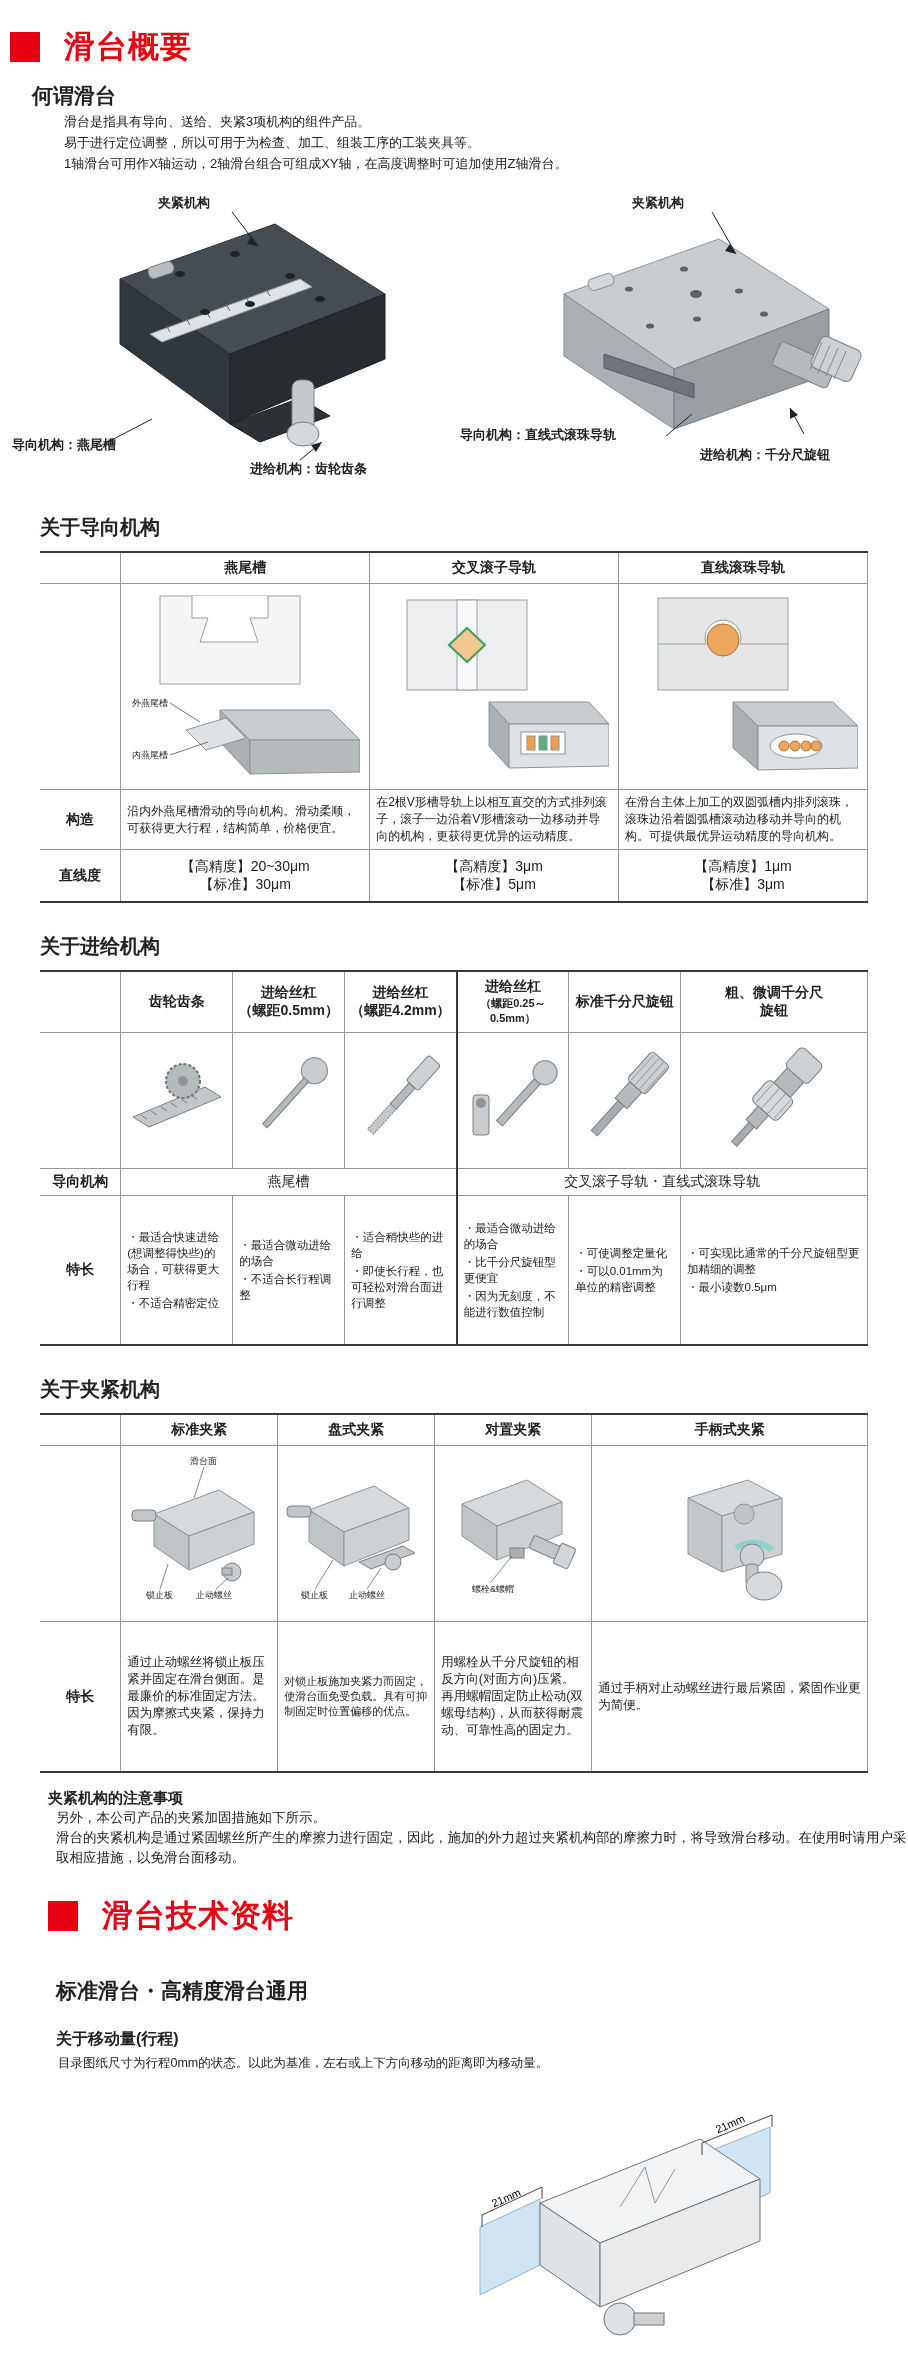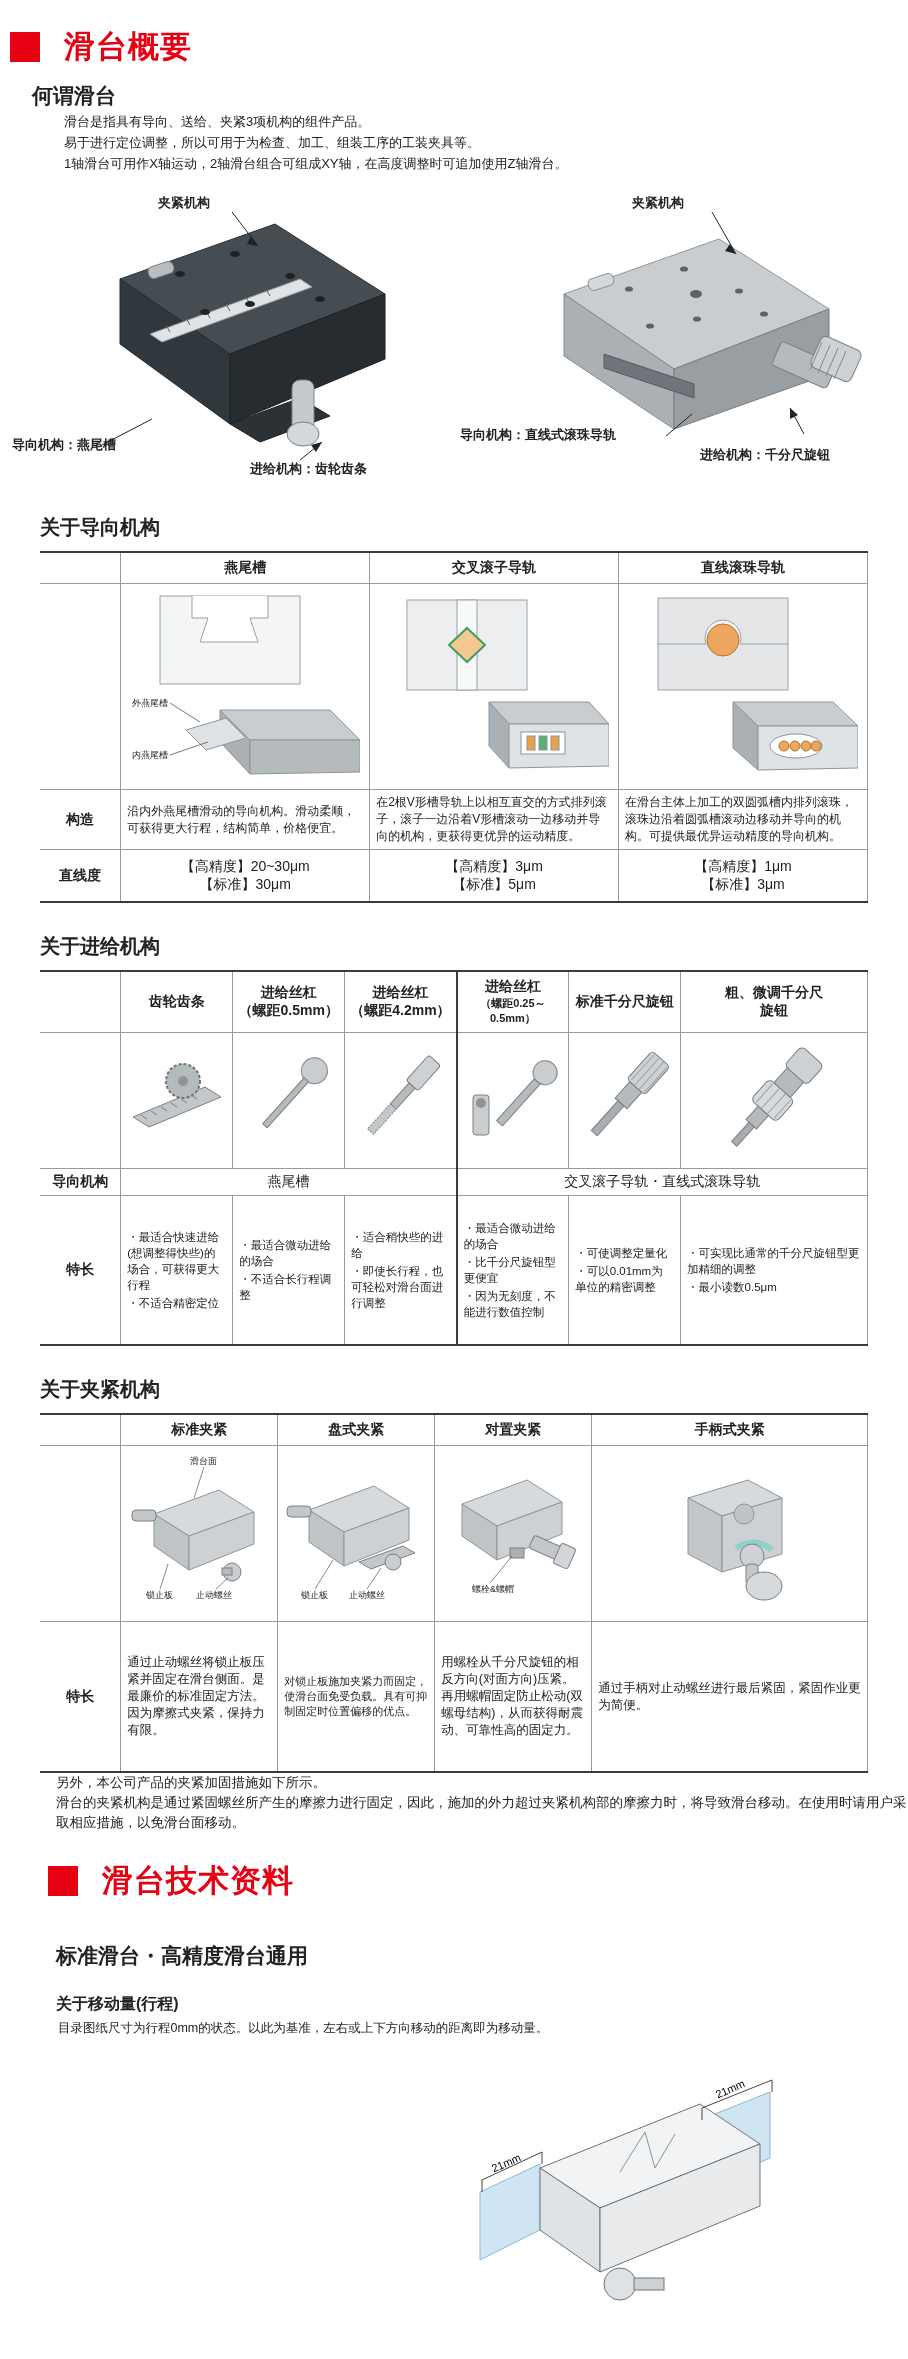--- a/index.html
+++ b/index.html
@@ -437,20 +437,21 @@
     <tr>
       <td class="rowlab" style="height:150px;">特长</td>
       <td style="vertical-align:middle; font-size:12.5px;">通过止动螺丝将锁止板压紧并固定在滑台侧面。是最廉价的标准固定方法。因为摩擦式夹紧，保持力有限。</td>
       <td style="vertical-align:middle; font-size:11px;">对锁止板施加夹紧力而固定，使滑台面免受负载。具有可抑制固定时位置偏移的优点。</td>
       <td style="vertical-align:middle; font-size:12.5px;">用螺栓从千分尺旋钮的相反方向(对面方向)压紧。再用螺帽固定防止松动(双螺母结构)，从而获得耐震动、可靠性高的固定力。</td>
       <td style="vertical-align:middle; font-size:12.5px;">通过手柄对止动螺丝进行最后紧固，紧固作业更为简便。</td>
     </tr>
   </tbody>
     </table>
 
+  <div class="note-head">夹紧机构的注意事项</div>
   <div class="note-body" style="margin-left:56px;">
     <div>另外，本公司产品的夹紧加固措施如下所示。</div>
     <div>滑台的夹紧机构是通过紧固螺丝所产生的摩擦力进行固定，因此，施加的外力超过夹紧机构部的摩擦力时，将导致滑台移动。在使用时请用户采取相应措施，以免滑台面移动。</div>
   </div>
 
   <div class="redhead" style="margin-left:48px;">
     <div class="sq"></div>
     <div class="t">滑台技术资料</div>
   </div>
 

